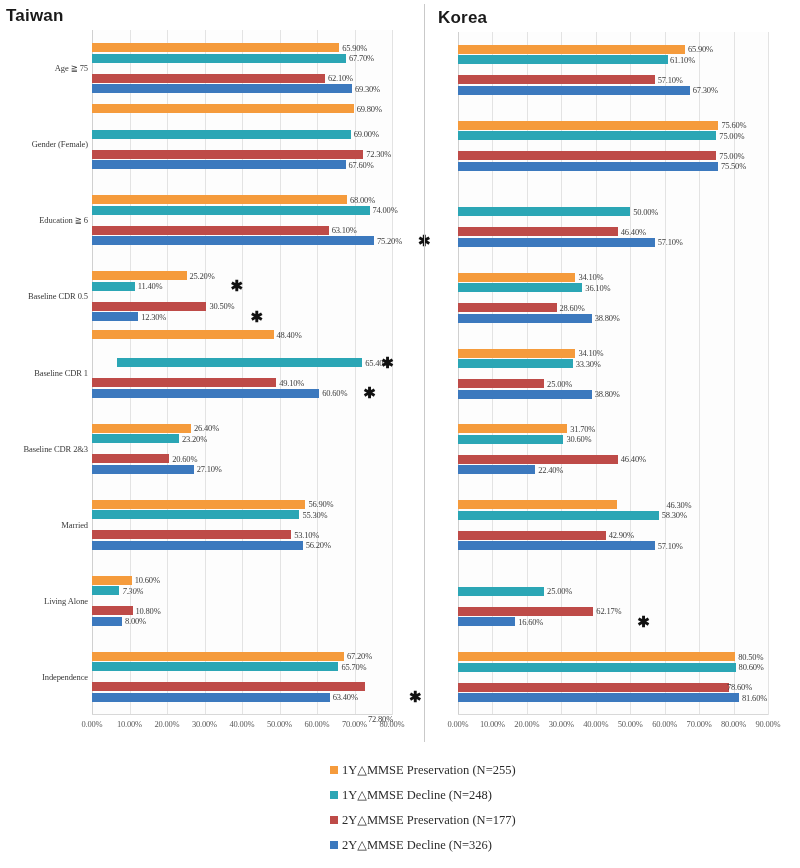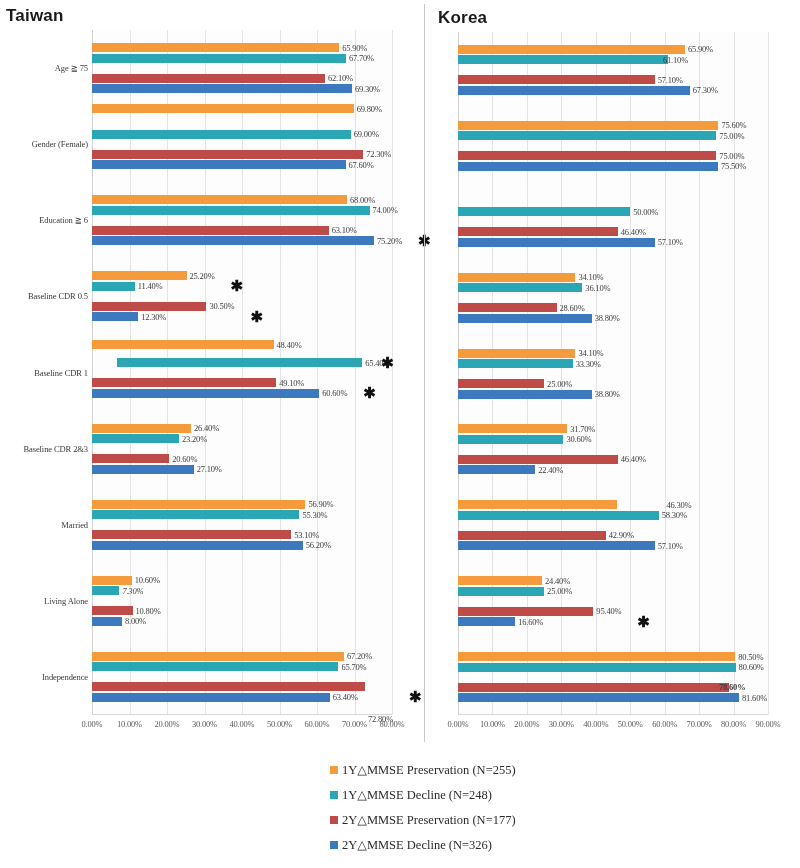--- a/index.html
+++ b/index.html
@@ -163,21 +163,21 @@
           <div class="bar s2" style="width: 114.375px;"></div>
           <div class="bar-label" style="left: 117.375px;">30.50%</div>
         </div>
         <div class="bar-row" style="top: 282.389px; width: 300px;">
           <div class="bar s3" style="width: 46.125px;"></div>
           <div class="bar-label" style="left: 49.125px;">12.30%</div>
         </div>
         <div class="star" style="left: 138.5px; top: 256.389px;">✱</div>
         <div class="star" style="left: 158.375px; top: 286.889px;">✱</div>
         <div class="cat-label" style="top: 266.389px;">Baseline CDR 0.5</div>
-        <div class="bar-row" style="top: 310px; width: 300px;">
+        <div class="bar-row" style="top: 300px; width: 300px;">
           <div class="bar s0" style="width: 181.5px;"></div>
           <div class="bar-label" style="left: 184.5px;">48.40%</div>
         </div>
         <div class="bar-row" style="top: 328px; width: 300px; margin-left: 25px;">
           <div class="bar s1" style="width: 245.25px;"></div>
           <div class="bar-label" style="left: 248.25px;">65.40%</div>
         </div>
         <div class="bar-row" style="top: 348px; width: 300px;">
           <div class="bar s2" style="width: 184.125px;"></div>
           <div class="bar-label" style="left: 187.125px;">49.10%</div>
@@ -288,21 +288,21 @@
         <div class="gridline" style="left: 241.111px;"></div>
         <div class="gridline" style="left: 275.556px;"></div>
         <div class="gridline" style="left: 310px;"></div>
         <div class="baseline"></div>
         <div class="bar-row" style="top: 12.9444px; width: 310px;">
           <div class="bar s0" style="width: 226.989px;"></div>
           <div class="bar-label" style="left: 229.989px;">65.90%</div>
         </div>
         <div class="bar-row" style="top: 23.4444px; width: 310px;">
           <div class="bar s1" style="width: 210.456px;"></div>
-          <div class="bar-label" style="left: 205px;">61.10%</div>
+          <div class="bar-label" style="left: 212px;">61.10%</div>
         </div>
         <div class="bar-row" style="top: 43.4444px; width: 310px;">
           <div class="bar s2" style="width: 196.678px;"></div>
           <div class="bar-label" style="left: 199.678px;">57.10%</div>
         </div>
         <div class="bar-row" style="top: 53.9444px; width: 310px;">
           <div class="bar s3" style="width: 231.811px;"></div>
           <div class="bar-label" style="left: 234.811px;">67.30%</div>
         </div>
         <div class="bar-row" style="top: 88.8333px; width: 310px;">
@@ -390,48 +390,44 @@
           <div class="bar-label" style="left: 203.811px;">58.30%</div>
         </div>
         <div class="bar-row" style="top: 498.778px; width: 310px;">
           <div class="bar s2" style="width: 147.767px;"></div>
           <div class="bar-label" style="left: 150.767px;">42.90%</div>
         </div>
         <div class="bar-row" style="top: 509.278px; width: 310px;">
           <div class="bar s3" style="width: 196.678px;"></div>
           <div class="bar-label" style="left: 199.678px;">57.10%</div>
         </div>
-        <div class="bar-row" style="top: 544.167px; width: 310px;">
-          <div class="bar s0" style="width: 84.0444px;"></div>
-          <div class="bar-label" style="left: 87.0444px;">24.40%</div>
-        </div>
         <div class="bar-row" style="top: 554.667px; width: 310px;">
           <div class="bar s1" style="width: 86.1111px;"></div>
           <div class="bar-label" style="left: 89.1111px;">25.00%</div>
         </div>
         <div class="bar-row" style="top: 574.667px; width: 310px;">
           <div class="bar s2" style="width: 135.367px;"></div>
-          <div class="bar-label" style="left: 138.367px;">95.40%</div>
+          <div class="bar-label" style="left: 138.367px;">62.17%</div>
         </div>
         <div class="bar-row" style="top: 585.167px; width: 310px;">
           <div class="bar s3" style="width: 57.1778px;"></div>
           <div class="bar-label" style="left: 60.1778px;">16.60%</div>
         </div>
         <div class="star" style="left: 179.367px; top: 589.667px;">✱</div>
         <div class="bar-row" style="top: 620.056px; width: 310px;">
           <div class="bar s0" style="width: 277.278px;"></div>
           <div class="bar-label" style="left: 280.278px;">80.50%</div>
         </div>
         <div class="bar-row" style="top: 630.556px; width: 310px;">
           <div class="bar s1" style="width: 277.622px;"></div>
           <div class="bar-label" style="left: 280.622px;">80.60%</div>
         </div>
         <div class="bar-row" style="top: 650.556px; width: 310px;">
           <div class="bar s2" style="width: 270.733px;"></div>
-          <div class="bar-label" style="left: 261px; font-weight: bold;">78.60%</div>
+          <div class="bar-label" style="left: 269px;">78.60%</div>
         </div>
         <div class="bar-row" style="top: 661.056px; width: 310px;">
           <div class="bar s3" style="width: 281.067px;"></div>
           <div class="bar-label" style="left: 284.067px;">81.60%</div>
         </div>
       </div>
     <div class="xaxis" id="xaxis-korea" style="top: 719px; left: 0px;">
         <div class="xtick" style="left: 34px;">0.00%</div>
         <div class="xtick" style="left: 68.4444px;">10.00%</div>
         <div class="xtick" style="left: 102.889px;">20.00%</div>

